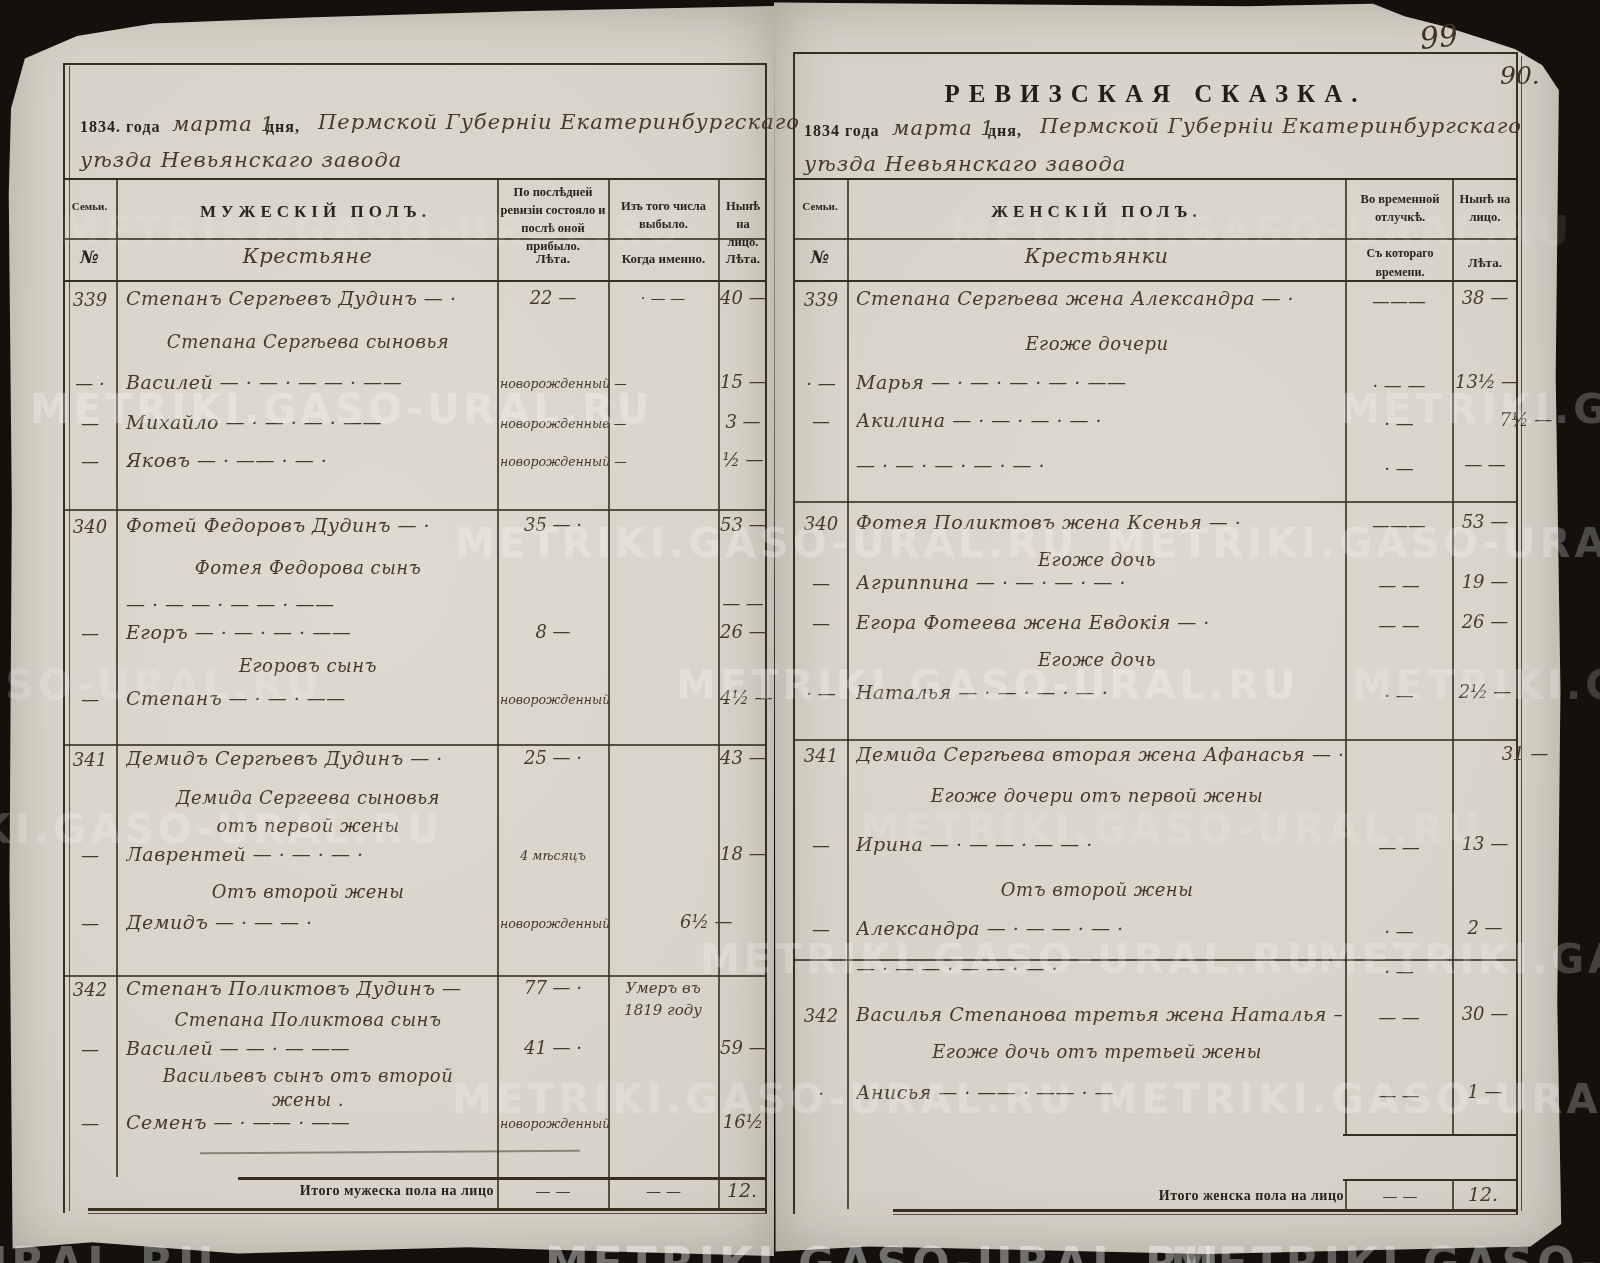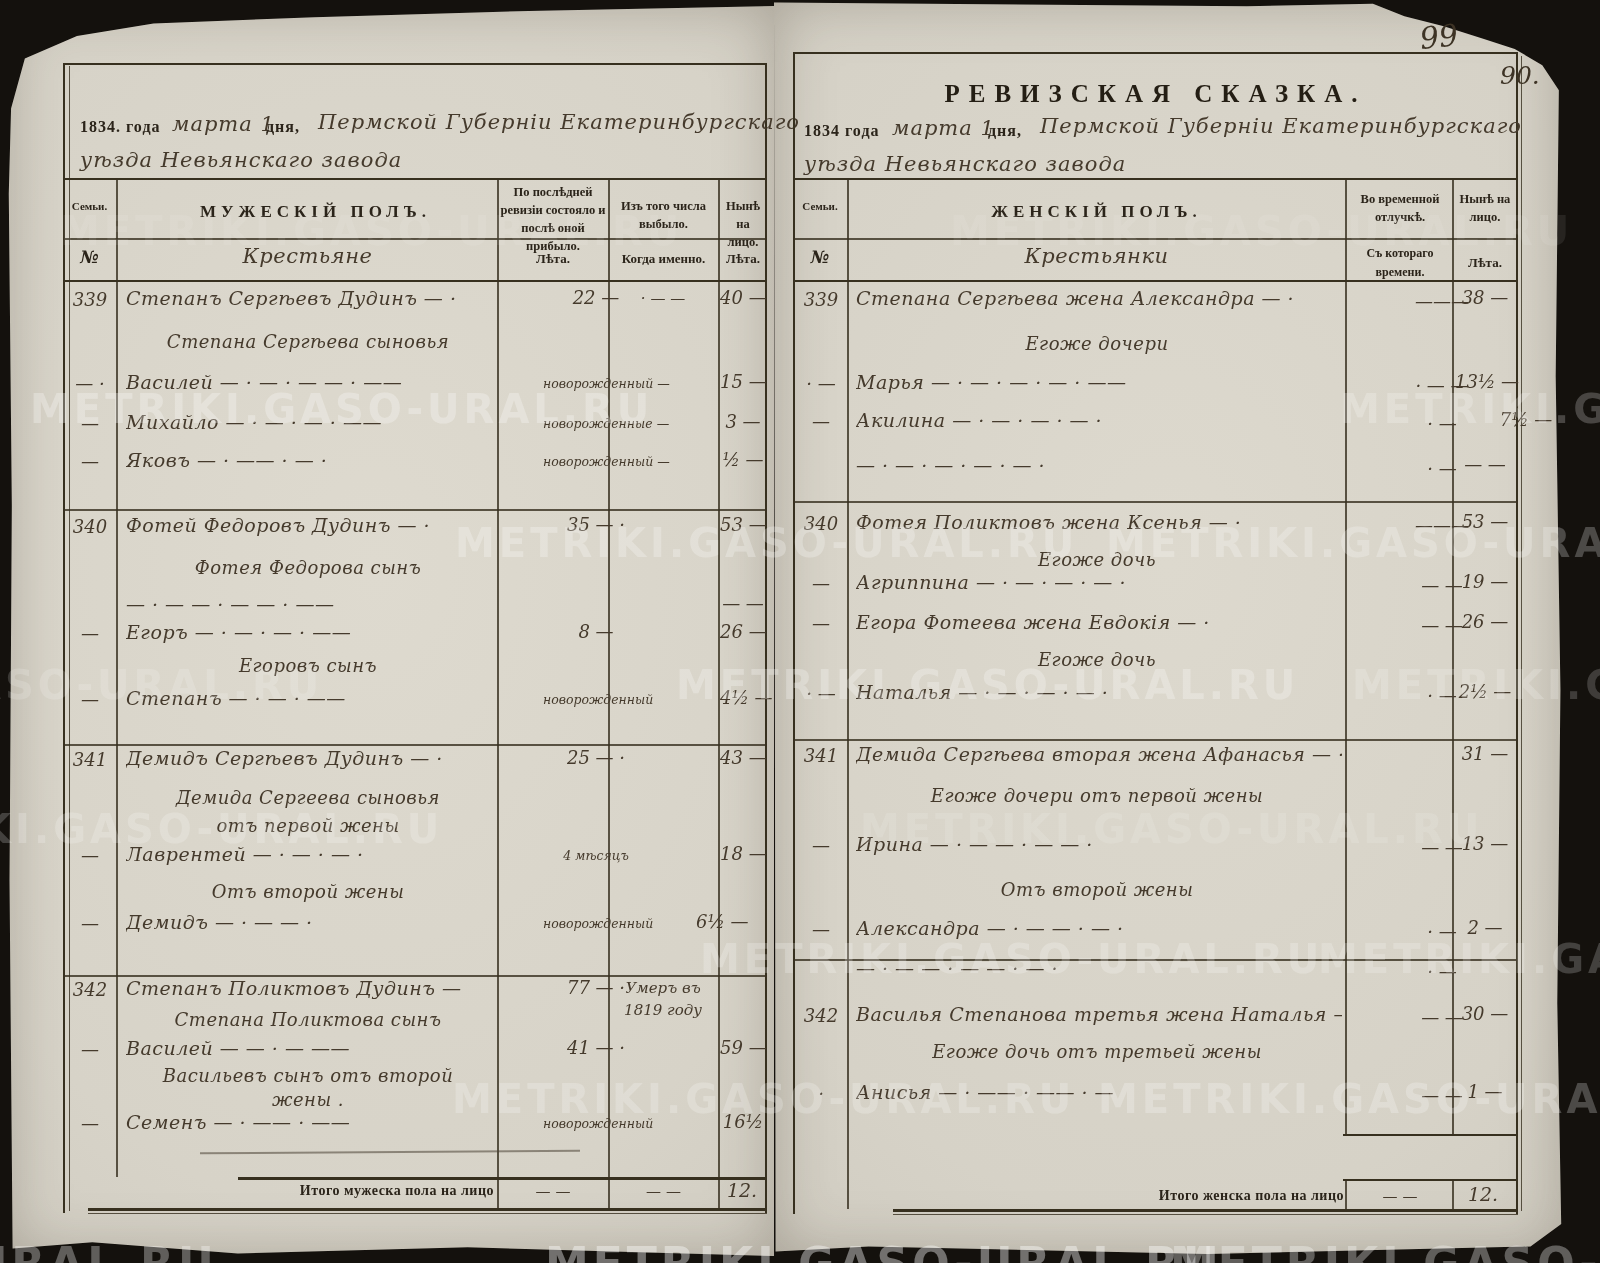--- a/index.html
+++ b/index.html
@@ -17,21 +17,21 @@
                       99.2% 30%, 99.8% 55%, 99.4% 80%, 99.9% 97.6%, 96% 99.4%, 55% 100%, 12% 99.4%, 0.2% 99.8%);
     box-shadow:inset 0 0 60px rgba(60,50,35,.28);}
   .ln{position:absolute;background:#37301f;}
   .ln.soft{opacity:.8;}
   .cell{position:absolute;line-height:1.15;}
   .hw{font-family:"DejaVu Serif",serif;font-style:italic;color:#453a2c;}
   .nameln{font-size:19px;letter-spacing:.5px;white-space:nowrap;overflow:hidden;}
   .center{text-align:center;}
   .subhead{font-size:18px;letter-spacing:.5px;white-space:nowrap;}
   .num{font-size:18px;text-align:center;white-space:nowrap;}
-  .agecell{font-size:18px;white-space:nowrap;padding-left:43px;}
+  .agecell{font-size:18px;white-space:nowrap;}
   .agecell.small{font-size:12.5px;letter-spacing:0;}
   .whencell{font-size:15px;line-height:1.45;}
   .nowcell{font-size:18px;white-space:nowrap;}
   .printed{color:#2b241a;}
   .title{font-size:25px;font-weight:bold;letter-spacing:9px;color:#241e14;}
   .colhead{font-weight:bold;font-size:12.5px;line-height:1.45;text-align:center;}
   .mainhead{font-weight:bold;font-size:17px;letter-spacing:5px;text-align:center;}
   .famhead{font-weight:bold;font-size:11px;text-align:center;}
   .subcol{font-weight:bold;font-size:13px;text-align:center;}
   .no-sign{font-style:italic;font-size:17px;font-weight:bold;text-align:center;font-family:"DejaVu Serif",serif;}
@@ -133,21 +133,21 @@
       <div class="cell hw subhead center" style="left: 122px; width: 372px; top: 788px;">Демида Сергеева сыновья</div>
       <div class="cell hw subhead center" style="left: 122px; width: 372px; top: 816px;">отъ первой жены</div>
       <div class="cell hw num" style="left: 66px; width: 48px; top: 846px;">—</div>
       <div class="cell hw nameln" style="left: 126px; width: 368px; top: 844px;">Лаврентей — · — · — ·</div>
       <div class="cell hw agecell center small" style="left: 500px; width: 106px; top: 849px;">4 мѣсяцъ</div>
       <div class="cell hw nowcell center" style="left: 720px; width: 46px; top: 844px;">18 —</div>
       <div class="cell hw subhead center" style="left: 122px; width: 372px; top: 882px;">Отъ второй жены</div>
       <div class="cell hw num" style="left: 66px; width: 48px; top: 914px;">—</div>
       <div class="cell hw nameln" style="left: 126px; width: 368px; top: 912px;">Демидъ — · — — ·</div>
       <div class="cell hw agecell center small" style="left: 500px; width: 106px; top: 917px;">новорожденный</div>
-      <div class="cell hw nowcell center" style="left: 696px; width: 46px; top: 912px;">6½ —</div>
+      <div class="cell hw nowcell center" style="left: 680px; width: 46px; top: 912px;">6½ —</div>
       <div class="cell hw num" style="left: 66px; width: 48px; top: 980px;">342</div>
       <div class="cell hw nameln" style="left: 126px; width: 368px; top: 978px;">Степанъ Поликтовъ Дудинъ —</div>
       <div class="cell hw agecell center" style="left: 500px; width: 106px; top: 978px;">77 — ·</div>
       <div class="cell hw whencell center" style="left: 615px; width: 96px; top: 978px;">Умеръ въ 1819 году</div>
       <div class="cell hw subhead center" style="left: 122px; width: 372px; top: 1010px;">Степана Поликтова сынъ</div>
       <div class="cell hw num" style="left: 66px; width: 48px; top: 1040px;">—</div>
       <div class="cell hw nameln" style="left: 126px; width: 368px; top: 1038px;">Василей — — · — ——</div>
       <div class="cell hw agecell center" style="left: 500px; width: 106px; top: 1038px;">41 — ·</div>
       <div class="cell hw nowcell center" style="left: 720px; width: 46px; top: 1038px;">59 —</div>
       <div class="cell hw subhead center" style="left: 122px; width: 372px; top: 1066px;">Васильевъ сынъ отъ второй</div>
@@ -229,21 +229,21 @@
       <div class="cell hw nameln" style="left: 856px; width: 486px; top: 612px;">Егора Фотеева жена Евдокія — ·</div>
       <div class="cell hw agecell center" style="left: 1348px; width: 102px; top: 616px;">— —</div>
       <div class="cell hw nowcell center" style="left: 1455px; width: 60px; top: 612px;">26 —</div>
       <div class="cell hw subhead center" style="left: 852px; width: 490px; top: 650px;">Егоже дочь</div>
       <div class="cell hw num" style="left: 796px; width: 50px; top: 684px;">· —</div>
       <div class="cell hw nameln" style="left: 856px; width: 486px; top: 682px;">Наталья — · — · — · — ·</div>
       <div class="cell hw agecell center" style="left: 1348px; width: 102px; top: 686px;">· —</div>
       <div class="cell hw nowcell center" style="left: 1455px; width: 60px; top: 682px;">2½ —</div>
       <div class="cell hw num" style="left: 796px; width: 50px; top: 746px;">341</div>
       <div class="cell hw nameln" style="left: 856px; width: 486px; top: 744px;">Демида Сергѣева вторая жена Афанасья — ·</div>
-      <div class="cell hw nowcell center" style="left: 1455px; width: 60px; top: 744px;">31 —</div>
+      <div class="cell hw nowcell center" style="left: 1455px; width: 60px; top: 744px; padding-left: 40px;">31 —</div>
       <div class="cell hw subhead center" style="left: 852px; width: 490px; top: 786px;">Егоже дочери отъ первой жены</div>
       <div class="cell hw num" style="left: 796px; width: 50px; top: 836px;">—</div>
       <div class="cell hw nameln" style="left: 856px; width: 486px; top: 834px;">Ирина — · — — · — — ·</div>
       <div class="cell hw agecell center" style="left: 1348px; width: 102px; top: 838px;">— —</div>
       <div class="cell hw nowcell center" style="left: 1455px; width: 60px; top: 834px;">13 —</div>
       <div class="cell hw subhead center" style="left: 852px; width: 490px; top: 880px;">Отъ второй жены</div>
       <div class="cell hw num" style="left: 796px; width: 50px; top: 920px;">—</div>
       <div class="cell hw nameln" style="left: 856px; width: 486px; top: 918px;">Александра — · — — · — ·</div>
       <div class="cell hw agecell center" style="left: 1348px; width: 102px; top: 922px;">· —</div>
       <div class="cell hw nowcell center" style="left: 1455px; width: 60px; top: 918px;">2 —</div>

